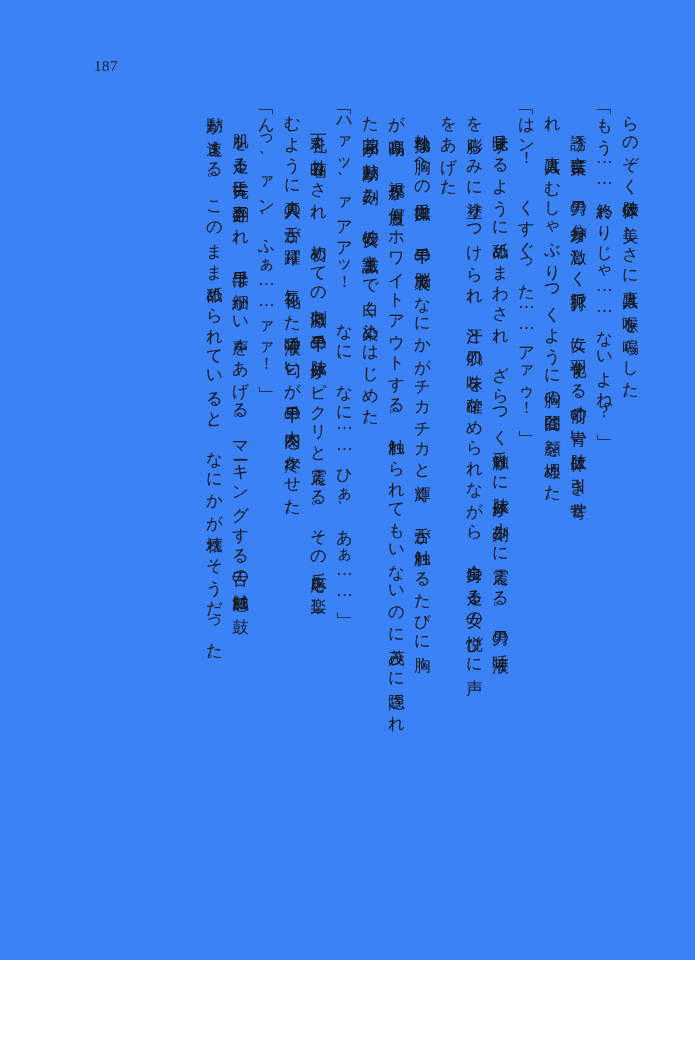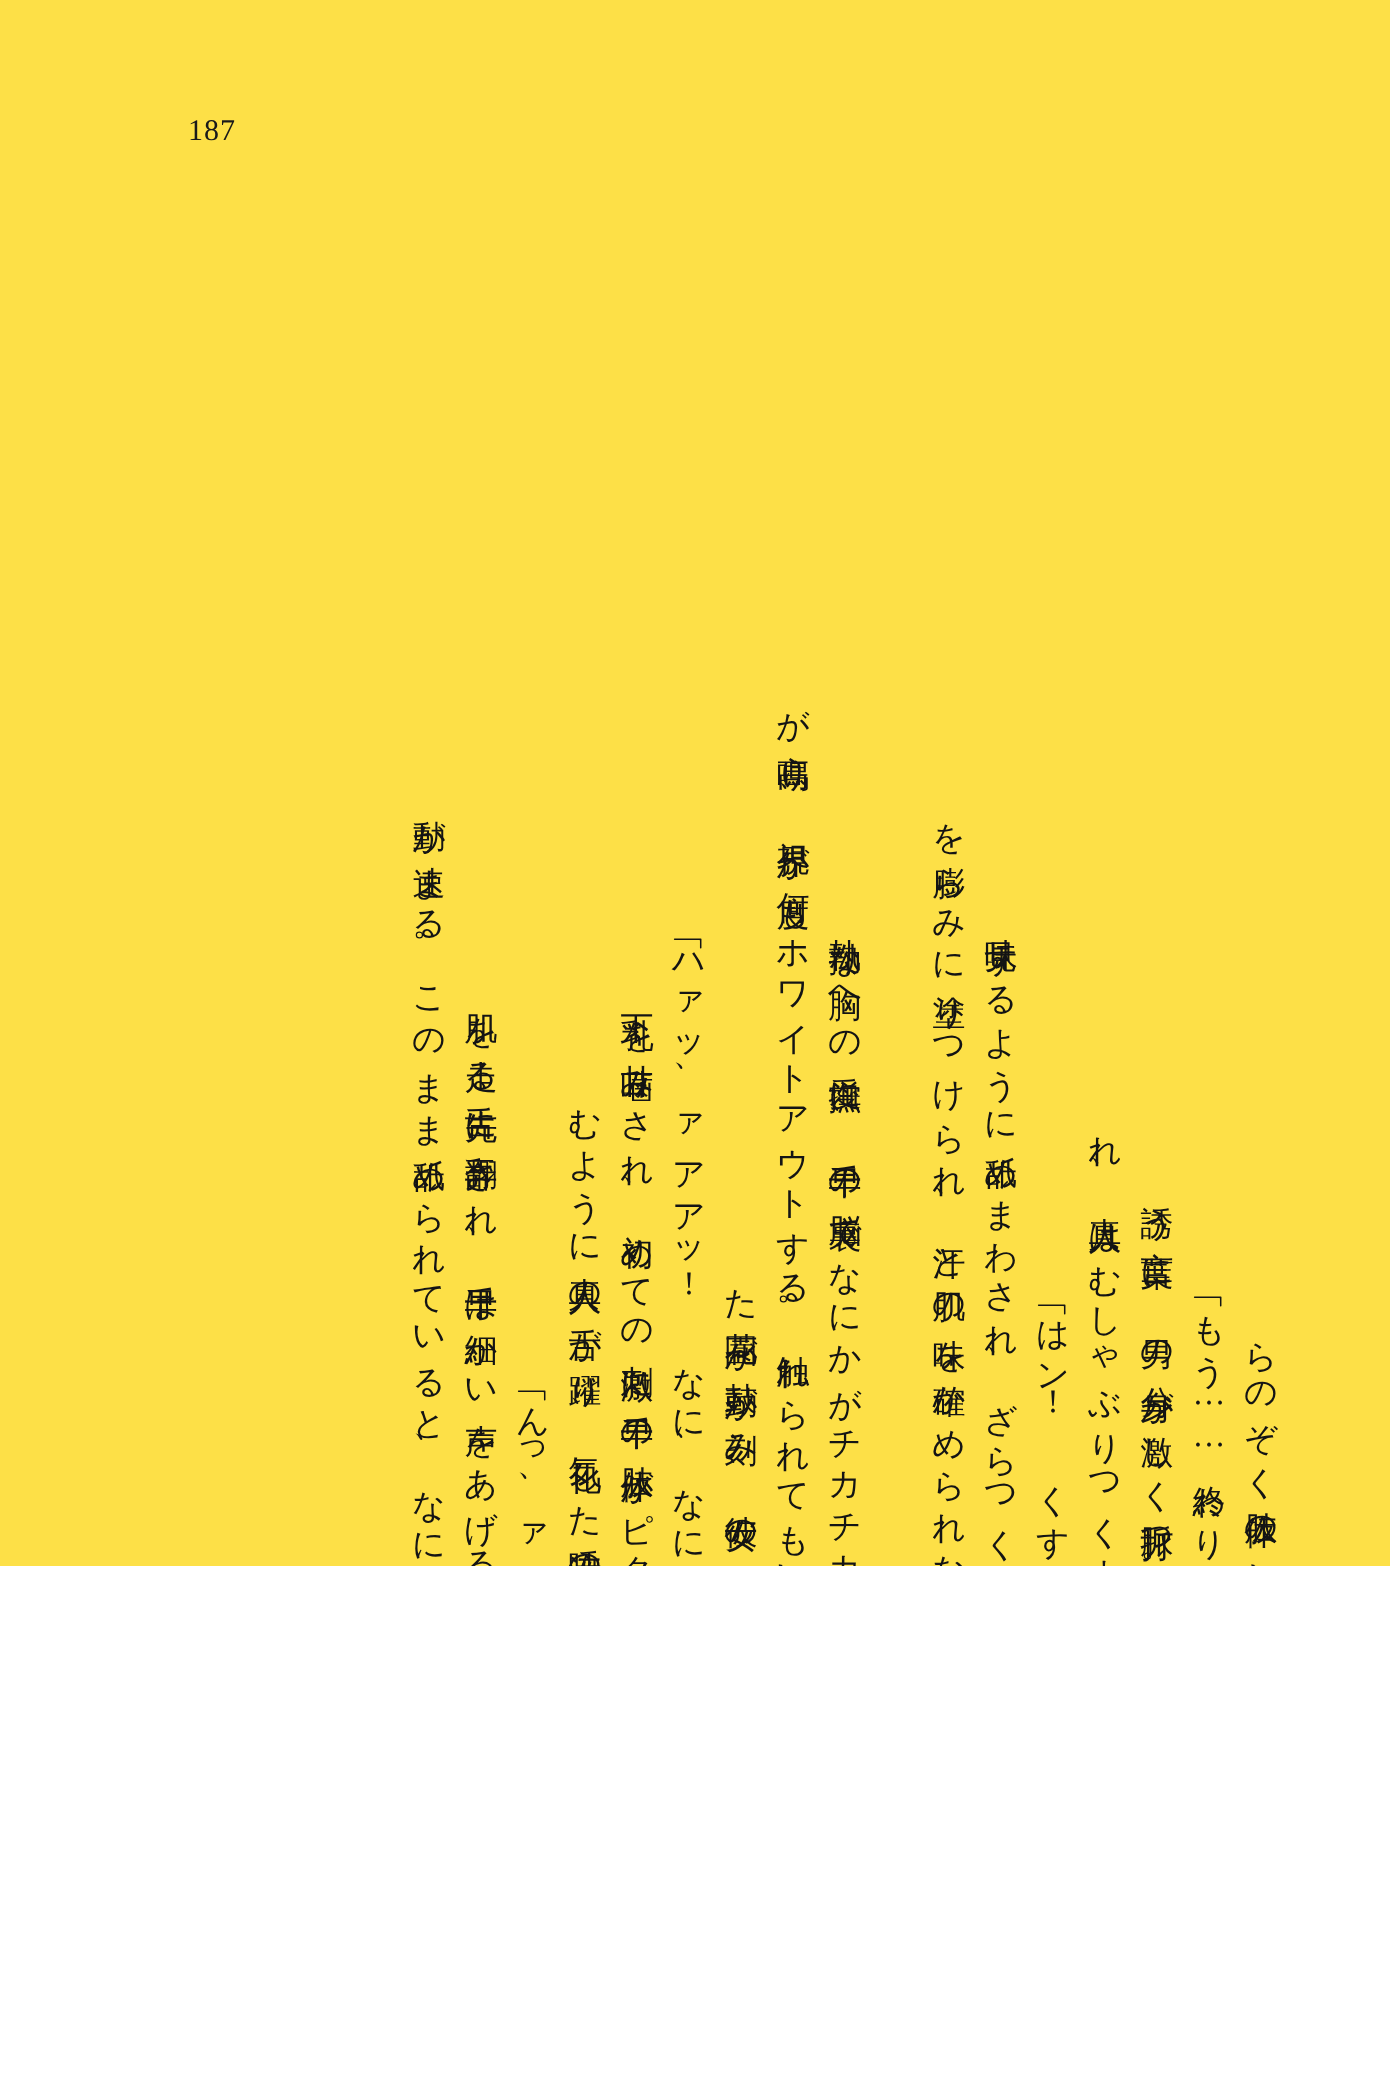--- a/index.html
+++ b/index.html
@@ -6,24 +6,23 @@
     margin: 0;
     padding: 0;
     background: #ffffff;
   }
   body {
     font-family: "Liberation Serif", "DejaVu Serif", serif;
   }
   .page {
     position: relative;
     width: 695px;
-    height: 783px;
-    background: #fde047;
+    height: 960px;
+    background: #3b82f6;
     overflow: hidden;
-    text-align: right;
   }
   
   .page-number {
     position: absolute;
     top: 58px;
     left: 94px;
     font-size: 15px;
     color: #1a1a1a;
     letter-spacing: 0.5px;
     font-family: "Liberation Serif", "DejaVu Serif", serif;

